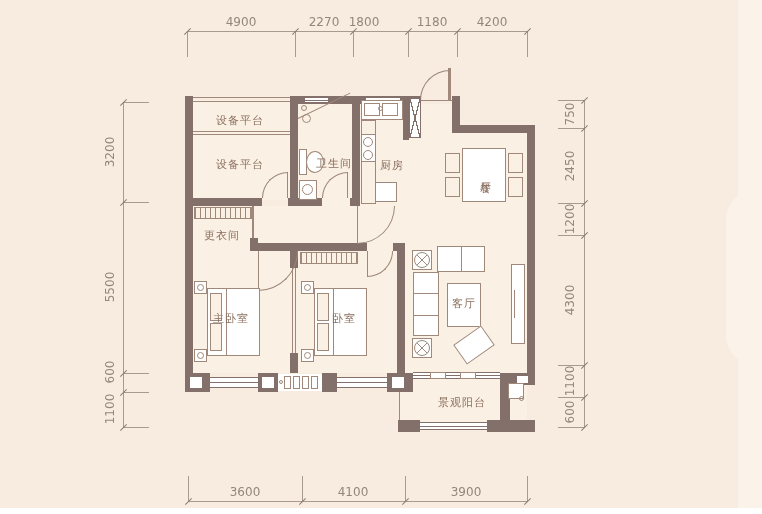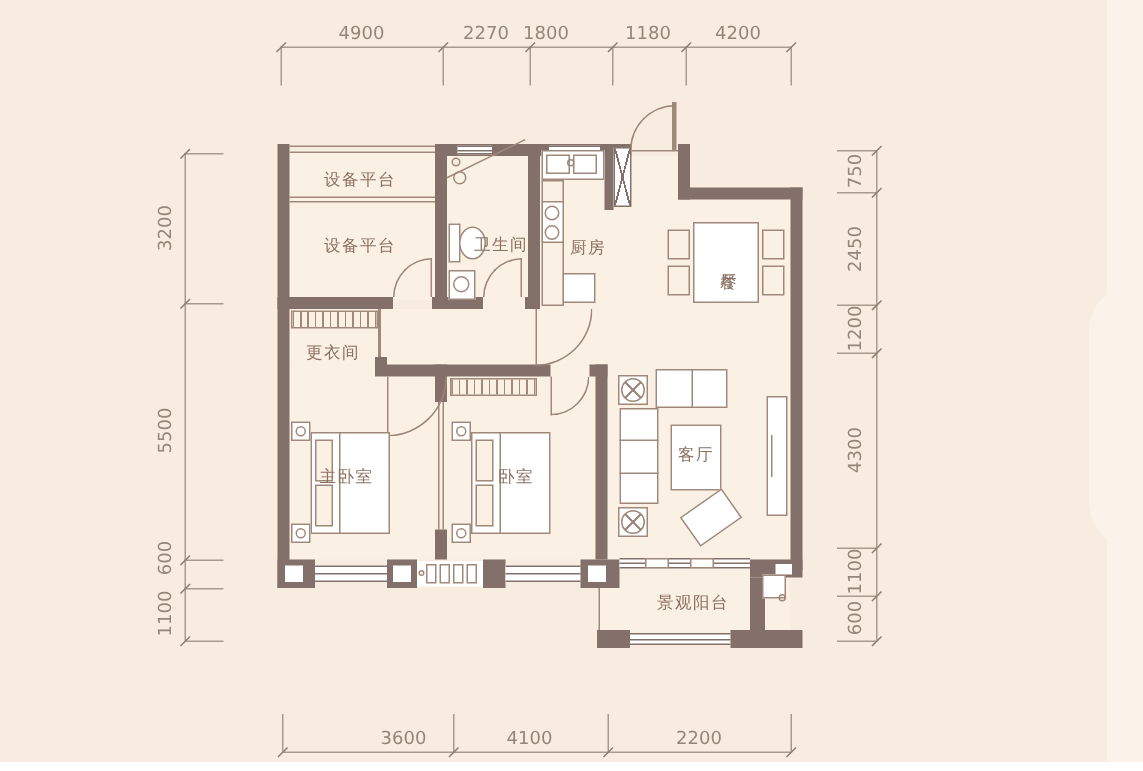--- a/index.html
+++ b/index.html
@@ -217,23 +217,23 @@
 
   <div class="dline" style="left:188px;top:501px;width:339px;height:1px;"></div>
   <div class="dline" style="left:188px;top:476px;width:1px;height:26px;"></div>
   <div class="dline" style="left:302px;top:476px;width:1px;height:26px;"></div>
   <div class="dline" style="left:405px;top:476px;width:1px;height:26px;"></div>
   <div class="dline" style="left:527px;top:476px;width:1px;height:26px;"></div>
   <div class="tick" style="left:184px;top:501px;"></div>
   <div class="tick" style="left:298px;top:501px;"></div>
   <div class="tick" style="left:401px;top:501px;"></div>
   <div class="tick" style="left:523px;top:501px;"></div>
-  <div class="dim" style="left:245px;top:492px;margin-left:24px;">3600</div>
+  <div class="dim" style="left:245px;top:492px;">3600</div>
   <div class="dim" style="left:353px;top:492px;">4100</div>
-  <div class="dim" style="left:466px;top:492px;">2200</div>
+  <div class="dim" style="left:466px;top:492px;">3900</div>
 
   <div class="dline" style="left:123px;top:102px;width:1px;height:325px;"></div>
   <div class="dline" style="left:123px;top:102px;width:26px;height:1px;"></div>
   <div class="dline" style="left:123px;top:202px;width:26px;height:1px;"></div>
   <div class="dline" style="left:123px;top:373px;width:26px;height:1px;"></div>
   <div class="dline" style="left:123px;top:392px;width:26px;height:1px;"></div>
   <div class="dline" style="left:123px;top:427px;width:26px;height:1px;"></div>
   <div class="tick" style="left:119px;top:102px;"></div>
   <div class="tick" style="left:119px;top:202px;"></div>
   <div class="tick" style="left:119px;top:373px;"></div>

